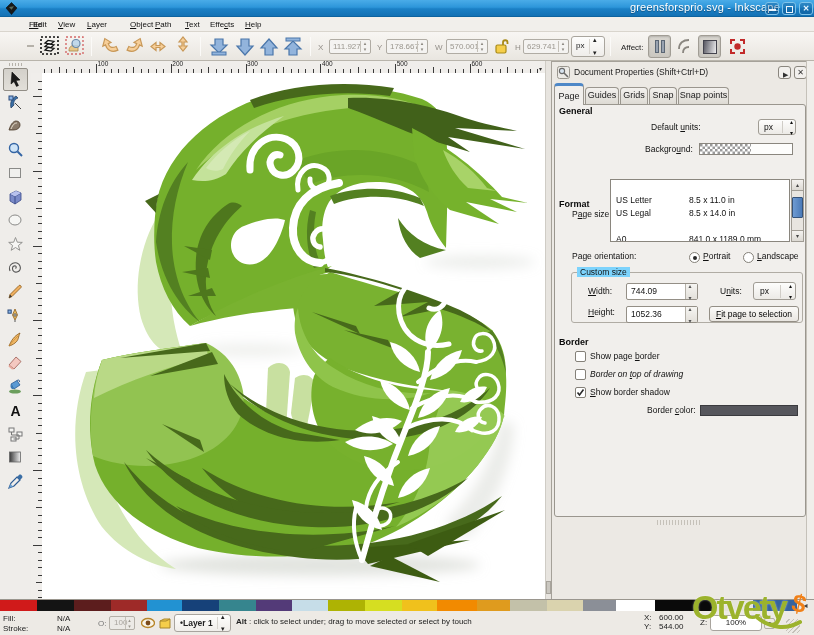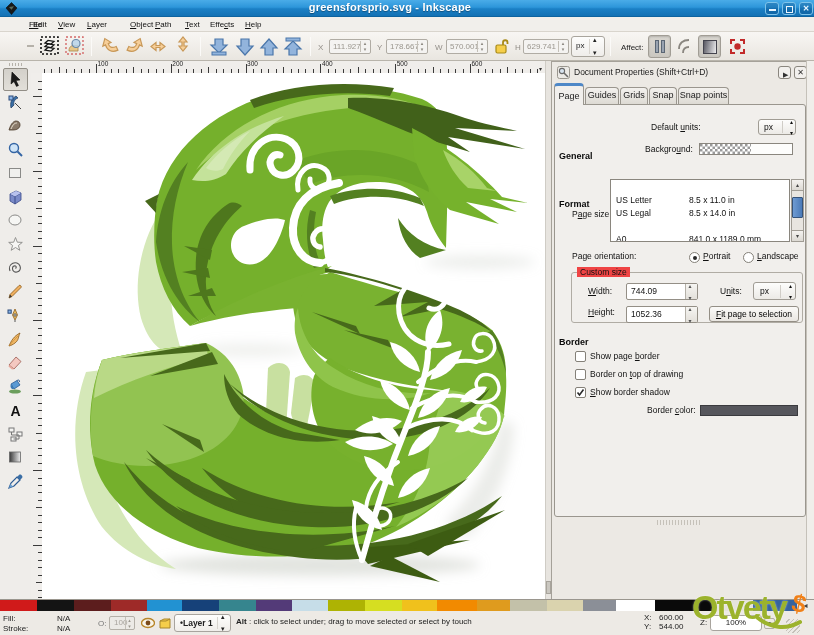--- a/index.html
+++ b/index.html
@@ -2,22 +2,22 @@
 <html><head>
 <meta charset="utf-8">
 <style>
 * { margin:0; padding:0; box-sizing:border-box; }
 html,body { width:814px; height:635px; overflow:hidden; }
 body { font-family:"Liberation Sans", sans-serif; position:relative; background:#ece9e4; }
 .abs { position:absolute; }
 
 #titlebar { left:0; top:0; width:814px; height:17px;
   background:linear-gradient(#4aace8 0%, #2d96da 45%, #1b80c6 55%, #1371b4 100%); border-bottom:1px solid #0d639f; }
-#title-text { left:0; top:1px; width:780px; text-align:center; color:#fff;
-  font-size:11px; font-weight:bold; text-shadow:0 1px 1px rgba(0,0,0,0.35); letter-spacing:0.2px;}
+#title-text { left:0; top:1px; width:780px; text-align:right; color:#fff;
+  font-size:11px; font-weight:normal; text-shadow:0 1px 1px rgba(0,0,0,0.35); letter-spacing:0.2px;}
 .winbtn { top:2px; width:14px; height:13px; border:1px solid #7ec3ea; border-radius:3px;
   background:rgba(8,70,125,0.30); color:#eaf6ff; font-size:8px; line-height:11px;
   text-align:center; font-weight:bold; }
 
 #menubar { left:0; top:17px; width:814px; height:15px; background:#f1efeb;
   border-bottom:1px solid #d9d5cd; font-size:8px; color:#111; }
 #menubar span.mi { position:absolute; top:3px; }
 #menubar u, .ul { text-decoration:underline; }
 
 #toolbar { left:0; top:32px; width:814px; height:29px;
@@ -670,21 +670,21 @@
         <span style="position:absolute;left:4px;top:2px;font-size:7px;">▶</span>
       </div>
     <div class="abs pbtn" style="left:242px;">✕</div>
   </div>
   <div class="tab active" style="left:2px;width:30px;">Page</div>
   <div class="tab" style="left:33px;width:34px;">Guides</div>
   <div class="tab" style="left:68px;width:28px;">Grids</div>
   <div class="tab" style="left:97px;width:28px;">Snap</div>
   <div class="tab" style="left:126px;width:51px;">Snap points</div>
   <div id="tabframe">
-    <span class="sechead" style="left:4px;top:1px;margin-top:45px;">General</span>
+    <span class="sechead" style="left:4px;top:1px;">General</span>
     <span class="plabel" style="left:96px;top:17px;width:99px;">Default <span class="ul">u</span>nits:</span>
     <div class="dropbtn" style="left:203px;top:14px;width:38px;height:16px;">
       <span style="position:absolute;left:5px;top:2px;">px</span>
       <span style="position:absolute;right:12px;top:1px;width:1px;height:12px;background:#d0cdc7;"></span>
       <span style="position:absolute;right:2px;top:-2px;font-size:6px;">▴</span>
       <span style="position:absolute;right:2px;bottom:-2px;font-size:6px;">▾</span>
     </div>
     <span class="plabel" style="left:90px;top:39px;">Backgro<span class="ul">u</span>nd:</span>
     <div style="position:absolute;left:144px;top:38px;width:94px;height:12px;border:1px solid #8a867e;background:#fdfdfc;">
       <svg width="51" height="10" style="position:absolute;left:0;top:0;">
@@ -721,21 +721,21 @@
     </div>
     <span class="plabel" style="left:17px;top:146px;">Page orientation:</span>
     <span class="radio" style="left:134px;top:147px;">
         <span style="position:absolute;left:2.5px;top:2.5px;width:4px;height:4px;border-radius:50%;background:#2a2a2a;"></span>
       </span>
     <span class="plabel" style="left:148px;top:146px;"><span class="ul">P</span>ortrait</span>
     <span class="radio" style="left:188px;top:147px;"></span>
     <span class="plabel" style="left:202px;top:146px;"><span class="ul">L</span>andscape</span>
 
     <div style="position:absolute;left:16px;top:167px;width:232px;height:51px;border:1px solid #b0aca4;border-radius:3px;"></div>
-    <span class="plabel" style="left:22px;top:162px;background:#ef4444;padding:0 3px;">Custom size</span>
+    <span class="plabel" style="left:22px;top:162px;background:#7dd3fc;padding:0 3px;">Custom size</span>
     <span class="plabel" style="left:33px;top:181px;"><span class="ul">W</span>idth:</span>
     <div class="spinfield" style="left:71px;top:178px;width:72px;">
         <span class="val">744.09</span>
         <span class="spinbtns"></span>
       </div>
     <span class="plabel" style="left:165px;top:181px;">U<span class="ul">n</span>its:</span>
     <div class="dropbtn" style="left:198px;top:177px;width:43px;height:18px;">
       <span style="position:absolute;left:6px;top:3px;">px</span>
       <span style="position:absolute;right:14px;top:2px;width:1px;height:13px;background:#d0cdc7;"></span>
       <span style="position:absolute;right:3px;top:-1px;font-size:6px;">▴</span>
@@ -745,21 +745,21 @@
     <div class="spinfield" style="left:71px;top:201px;width:72px;">
         <span class="val">1052.36</span>
         <span class="spinbtns"></span>
       </div>
     <div style="position:absolute;left:154px;top:201px;width:90px;height:16px;background:linear-gradient(#fbfaf8,#e9e6e1);border:1px solid #948f86;border-radius:3px;text-align:center;line-height:14px;white-space:nowrap;font-size:8.5px;"><span class="ul">F</span>it page to selection</div>
 
     <span class="sechead" style="left:4px;top:232px;">Border</span>
     <span class="checkbox" style="left:20px;top:246px;"></span>
     <span class="plabel" style="left:35px;top:246px;">Show page <span class="ul">b</span>order</span>
     <span class="checkbox" style="left:20px;top:264px;"></span>
-    <span class="plabel" style="left:35px;top:264px;">Border on <span class="ul">t</span>op of drawing</span>
+    <span class="plabel" style="left:35px;top:264px;font-style:italic;">Border on <span class="ul">t</span>op of drawing</span>
     <span class="checkbox" style="left:20px;top:282px;">
         <svg width="9" height="9" viewBox="0 0 9 9" style="position:absolute;left:0px;top:0px;">
           <path d="M1.5 4.5 L3.5 7 L7.5 1.5" fill="none" stroke="#2a2a2a" stroke-width="1.6"></path>
         </svg>
       </span>
     <span class="plabel" style="left:35px;top:282px;"><span class="ul">S</span>how border shadow</span>
     <span class="plabel" style="left:92px;top:300px;">Border <span class="ul">c</span>olor:</span>
     <div style="position:absolute;left:145px;top:300px;width:98px;height:11px;background:#56565c;border:1px solid #3a3a3e;"></div>
   </div>
   <div style="position:absolute;left:105px;top:458px;width:44px;height:5px;background:repeating-linear-gradient(90deg,#c5c1b9 0 1px,transparent 1px 3px);"></div>

